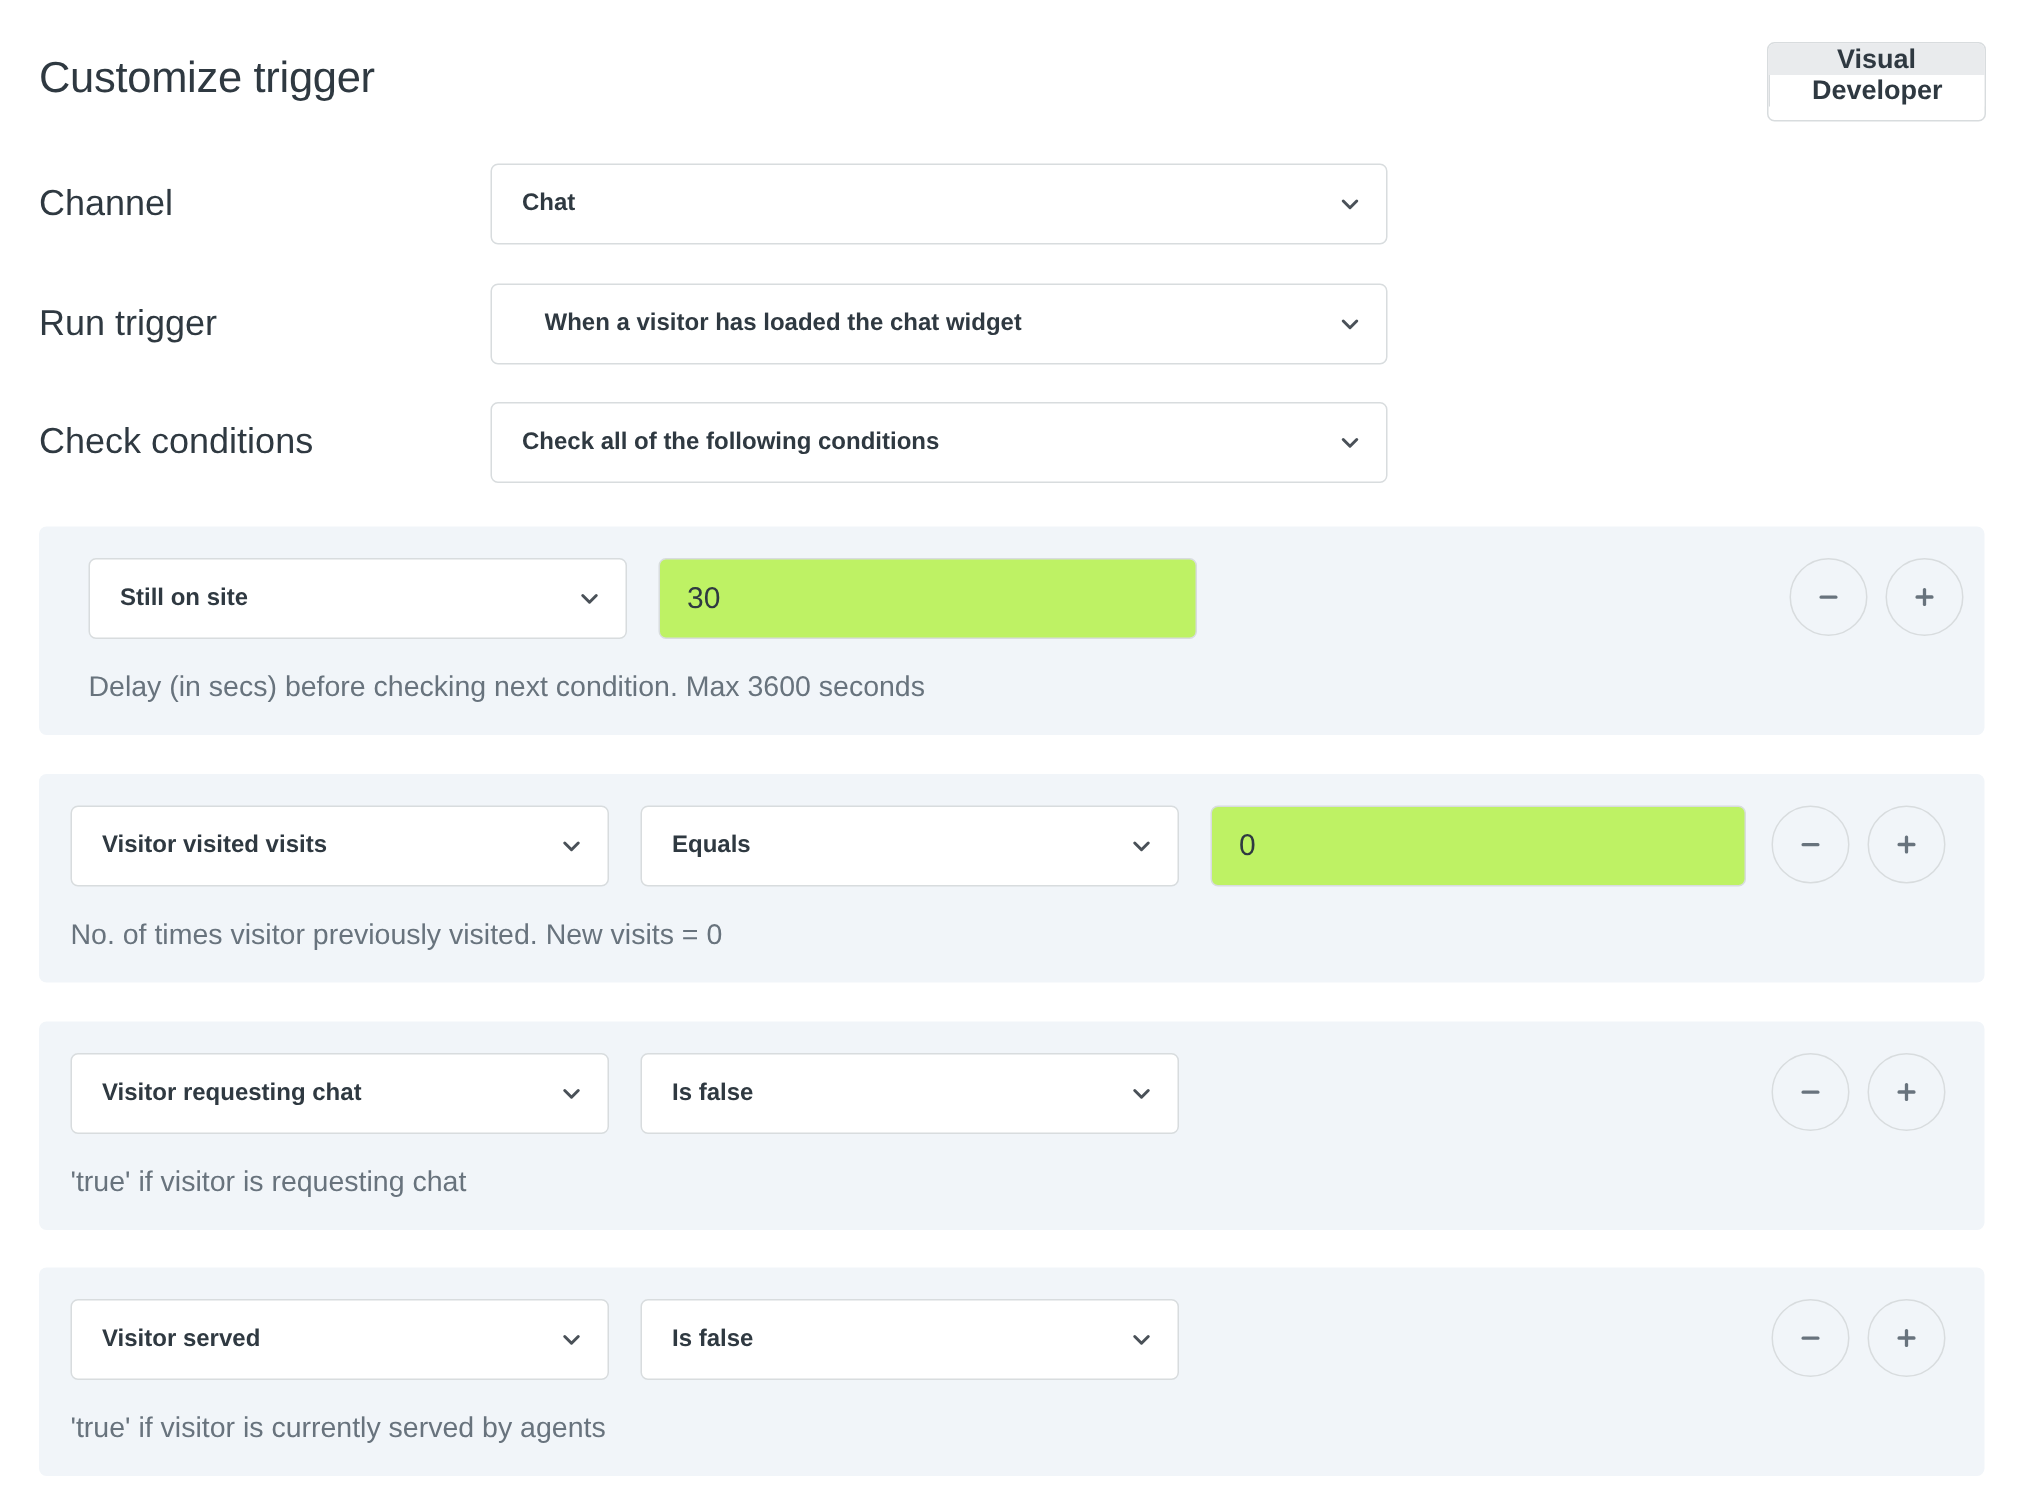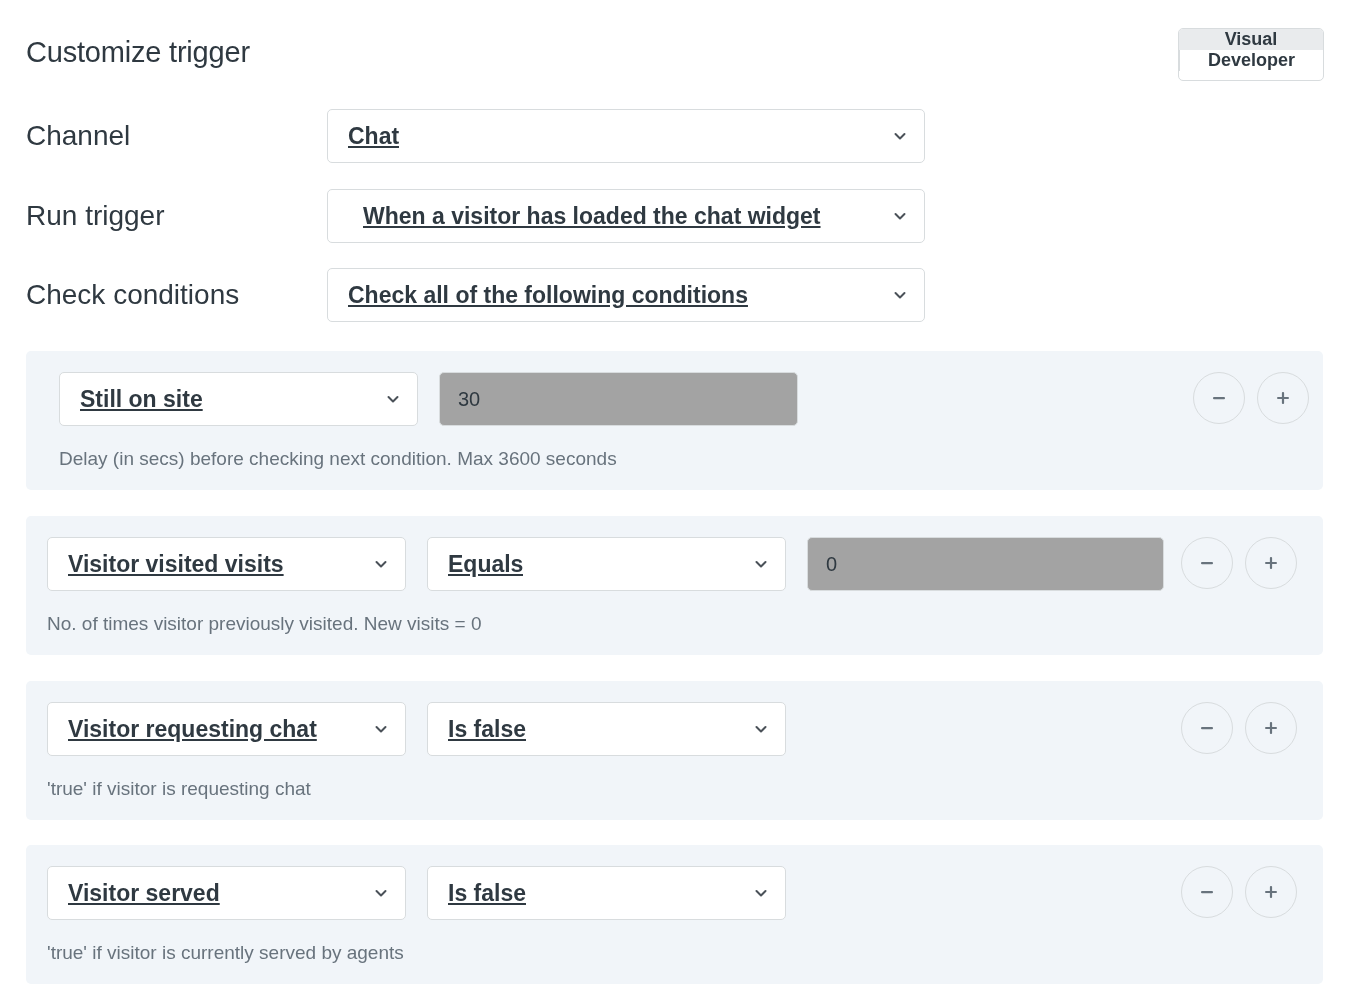--- a/index.html
+++ b/index.html
@@ -79,65 +79,64 @@
     left: 0;
     width: 1348px;
     height: 58px;
     display: flex;
     align-items: center;
   }
 
   .form-row .row-label {
     position: absolute;
     left: 26px;
-    font-size: 28px;
+    font-size: 24px;
     font-weight: 400;
     color: #2f3941;
     white-space: nowrap;
   }
 
   
   .select {
     position: relative;
     display: flex;
     align-items: center;
     background: #ffffff;
     border: 1px solid #d8dcde;
     border-radius: 5px;
     height: 54px;
     padding: 0 42px 0 20px;
     cursor: pointer;
     user-select: none;
   }
 
   .select .select-value {
-    font-size: 23px;
+    font-size: 16px;
     font-weight: 700;
     color: #2f3941;
     white-space: nowrap;
     overflow: hidden;
     text-overflow: ellipsis;
-    text-decoration: underline;
   }
 
   .chev {
     position: absolute;
     right: 16px;
     top: 50%;
     transform: translateY(-50%);
     width: 16px;
     height: 16px;
     display: block;
   }
 
   .chev svg { display: block; width: 16px; height: 16px; }
 
   
   .text-input {
-    background: #a3a3a3;
+    background: #bef264;
     border: 1px solid #d8dcde;
     border-radius: 5px;
     height: 54px;
     font-size: 20px;
     font-weight: 400;
     color: #2f3941;
     padding: 0 18px;
     font-family: "Liberation Sans", sans-serif;
     outline: none;
   }

